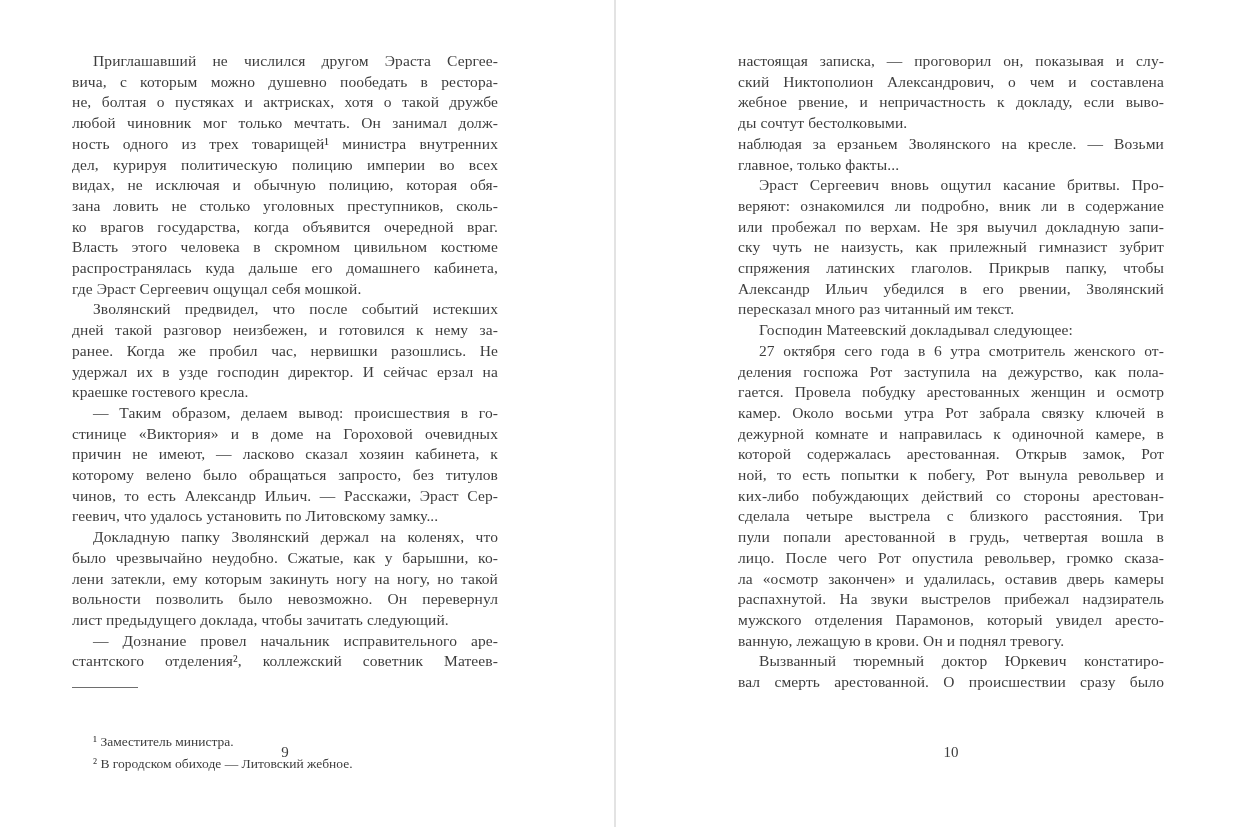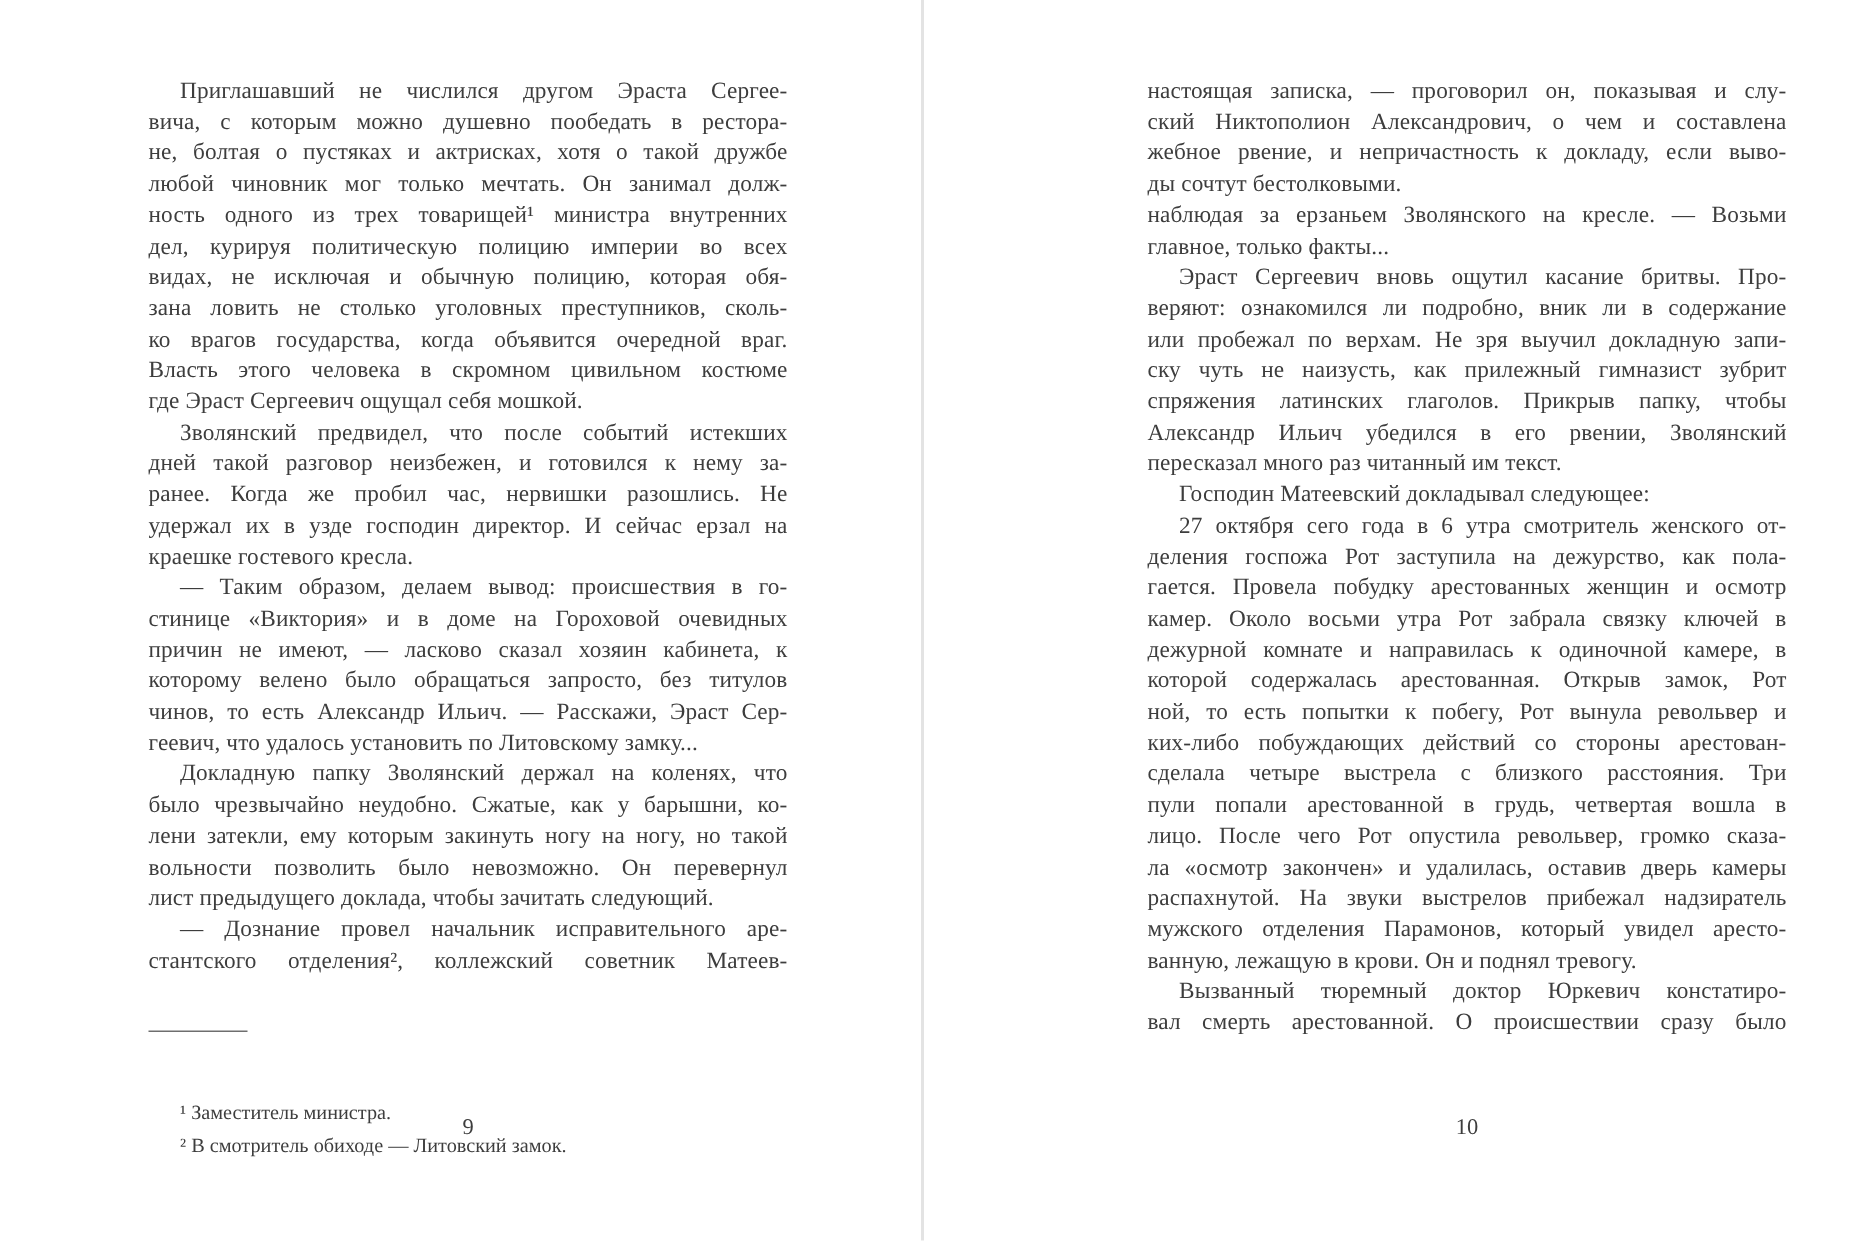--- a/index.html
+++ b/index.html
@@ -25,21 +25,20 @@
     left: 614px;
     top: 0;
     width: 2px;
     height: 827px;
     background: var(--divider-color, #e3e3e3);
   }
   .page {
     position: absolute;
     top: 0;
     height: 827px;
-    margin-left: 27px;
   }
   .page-left  { left: 72px;  width: 426px; }
   .page-right { left: 738px; width: 426px; }
 
   .page-body {
     position: absolute;
     top: 51px;
     left: 0;
     width: 426px;
     font-size: 15.5px;
@@ -93,20 +92,21 @@
           <div class="line indent">Приглашавший не числился другом Эраста Сергее-</div>
           <div class="line">вича, с которым можно душевно пообедать в рестора-</div>
           <div class="line">не, болтая о пустяках и актрисках, хотя о такой дружбе</div>
           <div class="line">любой чиновник мог только мечтать. Он занимал долж-</div>
           <div class="line">ность одного из трех товарищей¹ министра внутренних</div>
           <div class="line">дел, курируя политическую полицию империи во всех</div>
           <div class="line">видах, не исключая и обычную полицию, которая обя-</div>
           <div class="line">зана ловить не столько уголовных преступников, сколь-</div>
           <div class="line">ко врагов государства, когда объявится очередной враг.</div>
           <div class="line">Власть этого человека в скромном цивильном костюме</div>
+          <div class="line">распространялась куда дальше его домашнего кабинета,</div>
           <div class="line final">где Эраст Сергеевич ощущал себя мошкой.</div>
         </div>
         <div class="para">
           <div class="line indent">Зволянский предвидел, что после событий истекших</div>
           <div class="line">дней такой разговор неизбежен, и готовился к нему за-</div>
           <div class="line">ранее. Когда же пробил час, нервишки разошлись. Не</div>
           <div class="line">удержал их в узде господин директор. И сейчас ерзал на</div>
           <div class="line final">краешке гостевого кресла.</div>
         </div>
         <div class="para">
@@ -125,21 +125,21 @@
           <div class="line final">лист предыдущего доклада, чтобы зачитать следующий.</div>
         </div>
         <div class="para">
           <div class="line indent">— Дознание провел начальник исправительного аре-</div>
           <div class="line">стантского отделения², коллежский советник Матеев-</div>
         </div>
       </div>
     <div class="fn-rule"></div>
     <div class="footnotes">
         <div class="fnote-line">¹ Заместитель министра.</div>
-        <div class="fnote-line">² В смотритель обиходе — Литовский замок.</div>
+        <div class="fnote-line">² В городском обиходе — Литовский жебное.</div>
       </div>
     <div class="page-num">9</div>
   </div>
 
   <div class="gutter-divider"></div>
 
   <div class="page page-right">
     <div class="page-body">
         <div class="para">
           <div class="line">настоящая записка, — проговорил он, показывая и слу-</div>

